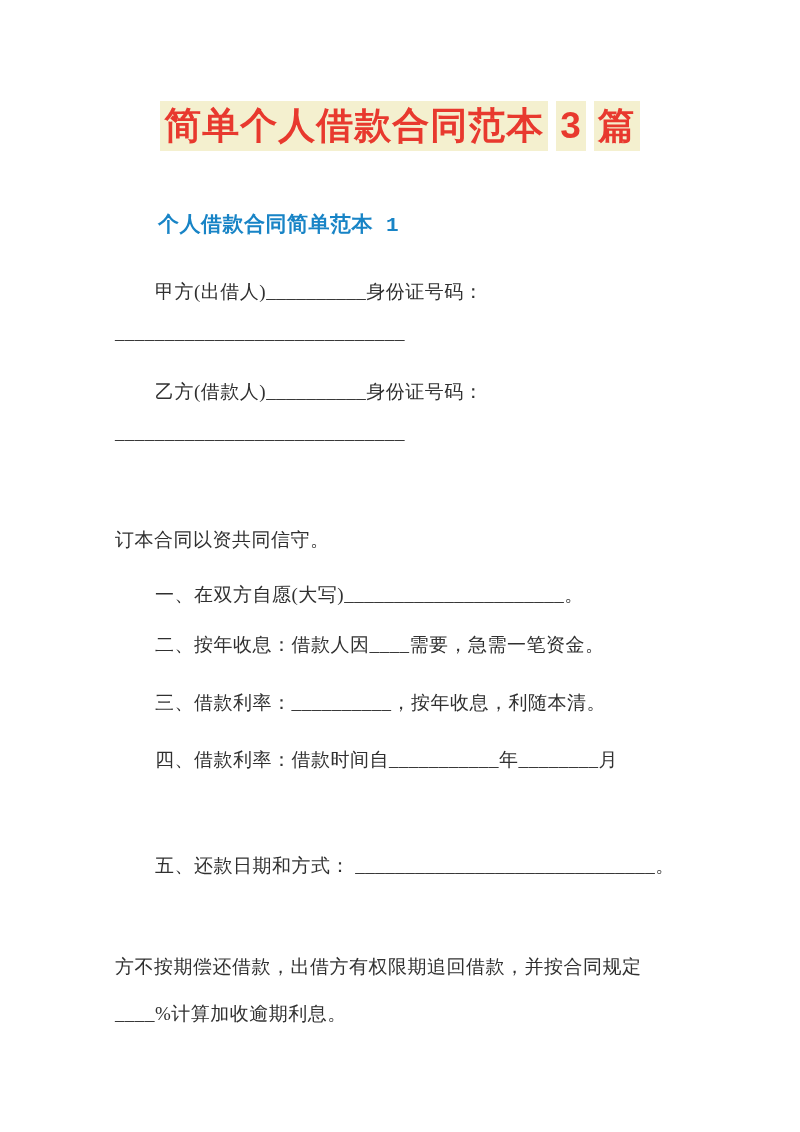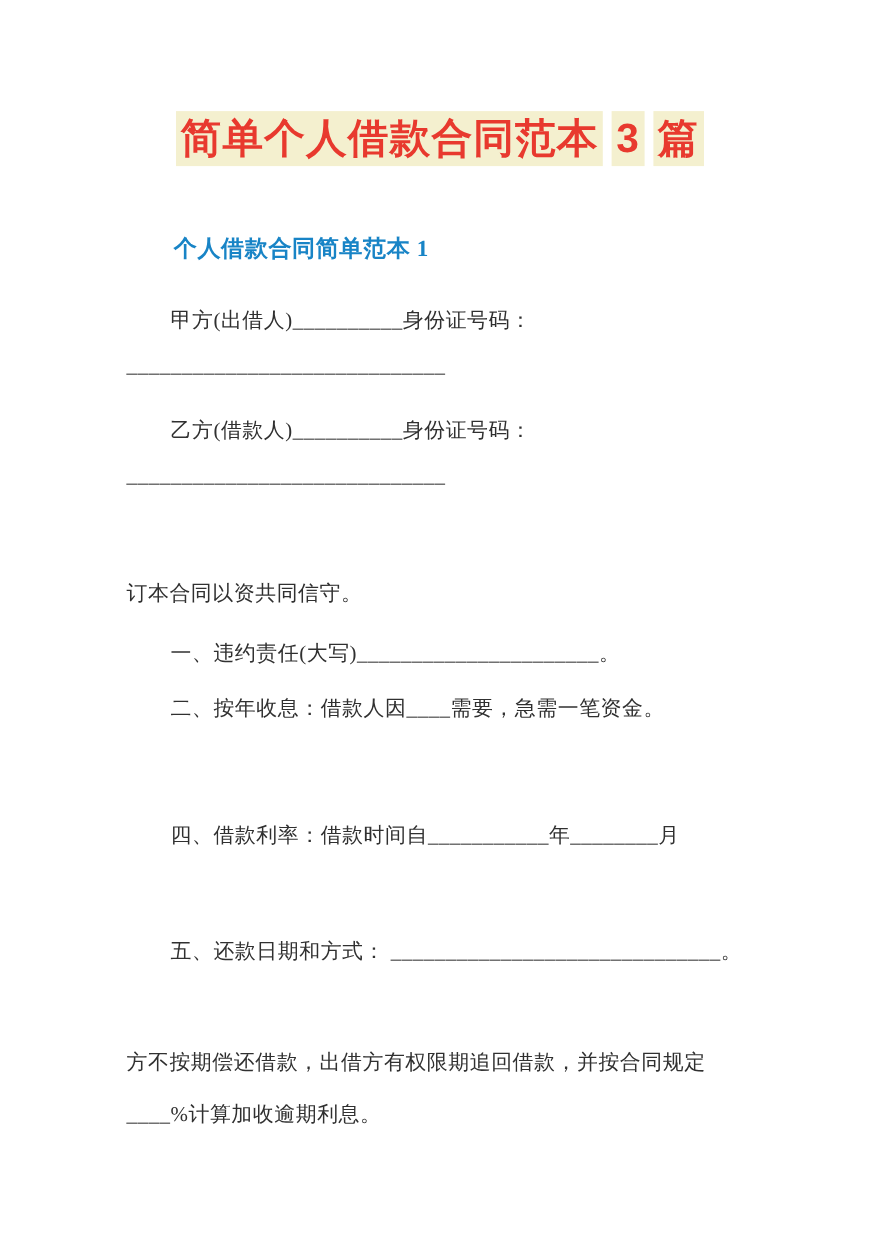--- a/index.html
+++ b/index.html
@@ -30,21 +30,21 @@
     line-height: 50px;
     padding: 0 4px;
     margin: 0 4px;
     letter-spacing: 1px;
   }
   .subtitle {
     position: absolute;
     top: 213px;
     left: 158px;
     color: #1884c6;
-    font-family: Liberation Serif, serif;
+    font-family: Liberation Mono, monospace;
     font-weight: 700;
     font-size: 21px;
     line-height: 26px;
     letter-spacing: 0.5px;
   }
   .line {
     position: absolute;
     color: #303030;
     font-family: "Liberation Serif", serif;
     font-size: 19px;
@@ -64,20 +64,21 @@
     <span class="title-seg">简单个人借款合同范本</span><span class="title-seg">3</span><span class="title-seg">篇</span>
   </div>
 
   <div class="subtitle">个人借款合同简单范本 1</div>
 
   <div class="line indent" style="top:279px">甲方(出借人)__________身份证号码：</div>
   <div class="line flush" style="top:320px">_____________________________</div>
   <div class="line indent" style="top:379px">乙方(借款人)__________身份证号码：</div>
   <div class="line flush" style="top:420px">_____________________________</div>
   <div class="line flush" style="top:527px">订本合同以资共同信守。</div>
-  <div class="line indent" style="top:582px">一、违约责任(大写)______________________。</div>
+  <div class="line indent" style="top:582px">一、在双方自愿(大写)______________________。</div>
   <div class="line indent" style="top:632px">二、按年收息：借款人因____需要，急需一笔资金。</div>
+  <div class="line indent" style="top:690px">三、借款利率：__________，按年收息，利随本清。</div>
   <div class="line indent" style="top:747px">四、借款利率：借款时间自___________年________月</div>
   <div class="line indent" style="top:853px">五、还款日期和方式： ______________________________。</div>
   <div class="line flush" style="top:954px">方不按期偿还借款，出借方有权限期追回借款，并按合同规定</div>
   <div class="line flush" style="top:1001px">____%计算加收逾期利息。</div>
 
 </div>
 
 </body></html>

